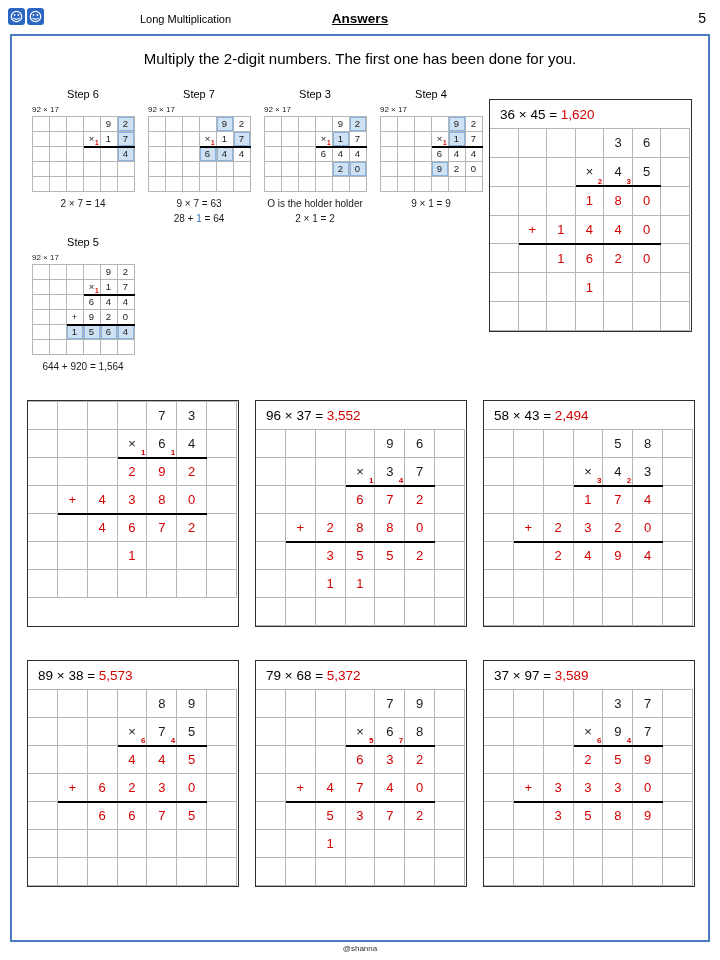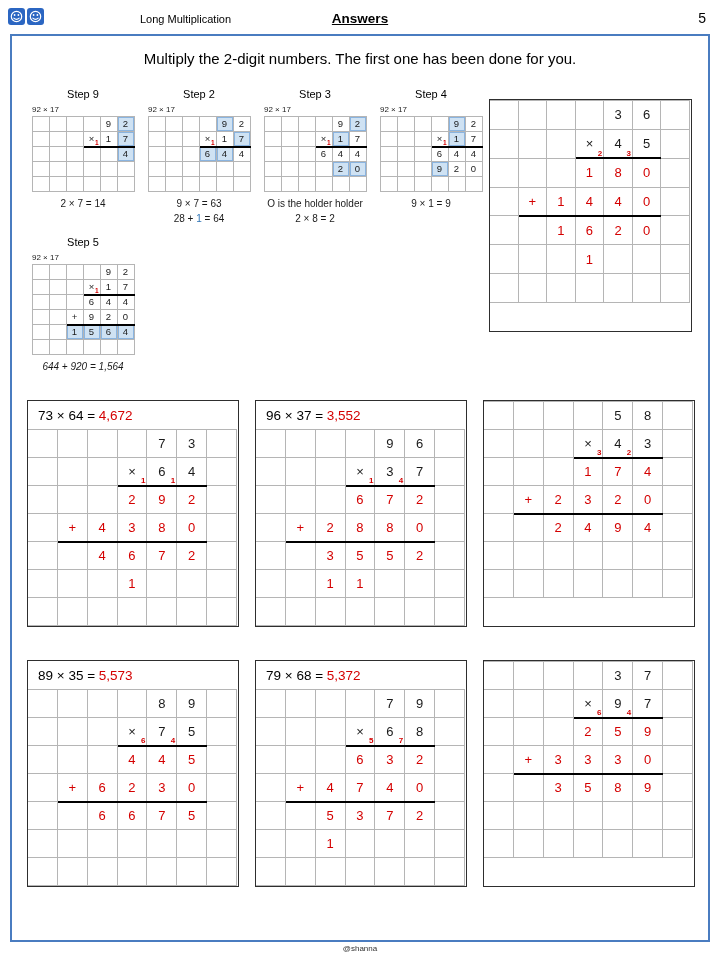--- a/index.html
+++ b/index.html
@@ -48,21 +48,21 @@
   </div>
   <div class="hdr-doc">Long Multiplication</div>
   <div class="hdr-title">Answers</div>
   <div class="hdr-page">5</div>
 </div>
 
 <div class="main-box">
   <div class="instruction">Multiply the 2-digit numbers. The first one has been done for you.</div>
   <div id="steps">
       <div class="step" style="left: 16px; top: 52px;">
-        <div class="step-label">Step 9</div>
+        <div class="step-label">Step 6</div>
         <div class="step-expr">92 × 17</div>
         <div class="grid stepgrid" style="width: 102px; height: 75px;">
           <div class="cell" style="left: 0px; top: 0px; width: 17px; height: 15px;"></div>
           <div class="cell" style="left: 17px; top: 0px; width: 17px; height: 15px;"></div>
           <div class="cell" style="left: 34px; top: 0px; width: 17px; height: 15px;"></div>
           <div class="cell" style="left: 51px; top: 0px; width: 17px; height: 15px;"></div>
           <div class="cell" style="left: 68px; top: 0px; width: 17px; height: 15px; font-size: 9.5px; color: rgb(26, 26, 26);">9</div>
           <div class="cell hl" style="left: 85px; top: 0px; width: 17px; height: 15px; font-size: 9.5px; color: rgb(26, 26, 26);">2</div>
           <div class="cell" style="left: 0px; top: 15px; width: 17px; height: 15px;"></div>
           <div class="cell" style="left: 17px; top: 15px; width: 17px; height: 15px;"></div>
@@ -86,21 +86,21 @@
           <div class="cell" style="left: 17px; top: 60px; width: 17px; height: 15px;"></div>
           <div class="cell" style="left: 34px; top: 60px; width: 17px; height: 15px;"></div>
           <div class="cell" style="left: 51px; top: 60px; width: 17px; height: 15px;"></div>
           <div class="cell" style="left: 68px; top: 60px; width: 17px; height: 15px;"></div>
           <div class="cell" style="left: 85px; top: 60px; width: 17px; height: 15px;"></div>
           <div class="uline" style="left: 51px; top: 29px; width: 51px; height: 1.5px;"></div>
         </div>
         <div class="scap"><span style="color: rgb(26, 26, 26);">2 × 7 = 14</span></div>
       </div>
       <div class="step" style="left: 132px; top: 52px;">
-        <div class="step-label">Step 2</div>
+        <div class="step-label">Step 7</div>
         <div class="step-expr">92 × 17</div>
         <div class="grid stepgrid" style="width: 102px; height: 75px;">
           <div class="cell" style="left: 0px; top: 0px; width: 17px; height: 15px;"></div>
           <div class="cell" style="left: 17px; top: 0px; width: 17px; height: 15px;"></div>
           <div class="cell" style="left: 34px; top: 0px; width: 17px; height: 15px;"></div>
           <div class="cell" style="left: 51px; top: 0px; width: 17px; height: 15px;"></div>
           <div class="cell hl" style="left: 68px; top: 0px; width: 17px; height: 15px; font-size: 9.5px; color: rgb(26, 26, 26);">9</div>
           <div class="cell" style="left: 85px; top: 0px; width: 17px; height: 15px; font-size: 9.5px; color: rgb(26, 26, 26);">2</div>
           <div class="cell" style="left: 0px; top: 15px; width: 17px; height: 15px;"></div>
           <div class="cell" style="left: 17px; top: 15px; width: 17px; height: 15px;"></div>
@@ -161,21 +161,21 @@
           <div class="cell hl" style="left: 85px; top: 45px; width: 17px; height: 15px; font-size: 9.5px; color: rgb(26, 26, 26);">0</div>
           <div class="cell" style="left: 0px; top: 60px; width: 17px; height: 15px;"></div>
           <div class="cell" style="left: 17px; top: 60px; width: 17px; height: 15px;"></div>
           <div class="cell" style="left: 34px; top: 60px; width: 17px; height: 15px;"></div>
           <div class="cell" style="left: 51px; top: 60px; width: 17px; height: 15px;"></div>
           <div class="cell" style="left: 68px; top: 60px; width: 17px; height: 15px;"></div>
           <div class="cell" style="left: 85px; top: 60px; width: 17px; height: 15px;"></div>
           <div class="uline" style="left: 51px; top: 29px; width: 51px; height: 1.5px;"></div>
         </div>
         <div class="scap"><span style="color: rgb(26, 26, 26);">O is the holder holder</span></div>
-        <div class="scap"><span style="color: rgb(26, 26, 26);">2 × 8 = 2</span></div>
+        <div class="scap"><span style="color: rgb(26, 26, 26);">2 × 1 = 2</span></div>
       </div>
       <div class="step" style="left: 364px; top: 52px;">
         <div class="step-label">Step 4</div>
         <div class="step-expr">92 × 17</div>
         <div class="grid stepgrid" style="width: 102px; height: 75px;">
           <div class="cell" style="left: 0px; top: 0px; width: 17px; height: 15px;"></div>
           <div class="cell" style="left: 17px; top: 0px; width: 17px; height: 15px;"></div>
           <div class="cell" style="left: 34px; top: 0px; width: 17px; height: 15px;"></div>
           <div class="cell" style="left: 51px; top: 0px; width: 17px; height: 15px;"></div>
           <div class="cell hl" style="left: 68px; top: 0px; width: 17px; height: 15px; font-size: 9.5px; color: rgb(26, 26, 26);">9</div>
@@ -244,25 +244,26 @@
           <div class="cell hl" style="left: 85px; top: 60px; width: 17px; height: 15px; font-size: 9.5px; color: rgb(26, 26, 26);">4</div>
           <div class="cell" style="left: 0px; top: 75px; width: 17px; height: 15px;"></div>
           <div class="cell" style="left: 17px; top: 75px; width: 17px; height: 15px;"></div>
           <div class="cell" style="left: 34px; top: 75px; width: 17px; height: 15px;"></div>
           <div class="cell" style="left: 51px; top: 75px; width: 17px; height: 15px;"></div>
           <div class="cell" style="left: 68px; top: 75px; width: 17px; height: 15px;"></div>
           <div class="cell" style="left: 85px; top: 75px; width: 17px; height: 15px;"></div>
           <div class="uline" style="left: 51px; top: 29px; width: 51px; height: 1.5px;"></div>
           <div class="uline" style="left: 34px; top: 59px; width: 68px; height: 1.5px;"></div>
         </div>
-        <div class="scap"><span style="color: rgb(26, 26, 26); font-style: italic;">644 + 920 = 1,564</span></div>
+        <div class="scap"><span style="color: rgb(26, 26, 26);">644 + 920 = 1,564</span></div>
       </div>
     </div>
   <div id="problems">
       <div class="pbox" style="left: 477px; top: 63px; width: 203px; height: 233px;">
+        <div class="ptitle"><span style="color: rgb(0, 0, 0);">36 × 45 = </span><span style="color: rgb(212, 0, 0);">1,620</span></div>
         <div class="grid pgrid" style="width: 200px; height: 202px;">
           <div class="cell" style="left: 0px; top: 0px; width: 28.5714px; height: 28.8571px;"></div>
           <div class="cell" style="left: 28.5714px; top: 0px; width: 28.5714px; height: 28.8571px;"></div>
           <div class="cell" style="left: 57.1429px; top: 0px; width: 28.5714px; height: 28.8571px;"></div>
           <div class="cell" style="left: 85.7143px; top: 0px; width: 28.5714px; height: 28.8571px;"></div>
           <div class="cell" style="left: 114.286px; top: 0px; width: 28.5714px; height: 28.8571px; font-size: 13px; color: rgb(26, 26, 26);">3</div>
           <div class="cell" style="left: 142.857px; top: 0px; width: 28.5714px; height: 28.8571px; font-size: 13px; color: rgb(26, 26, 26);">6</div>
           <div class="cell" style="left: 171.429px; top: 0px; width: 28.5714px; height: 28.8571px;"></div>
           <div class="cell" style="left: 0px; top: 28.8571px; width: 28.5714px; height: 28.8571px;"></div>
           <div class="cell" style="left: 28.5714px; top: 28.8571px; width: 28.5714px; height: 28.8571px;"></div>
@@ -304,21 +305,20 @@
           <div class="cell" style="left: 57.1429px; top: 173.143px; width: 28.5714px; height: 28.8571px;"></div>
           <div class="cell" style="left: 85.7143px; top: 173.143px; width: 28.5714px; height: 28.8571px;"></div>
           <div class="cell" style="left: 114.286px; top: 173.143px; width: 28.5714px; height: 28.8571px;"></div>
           <div class="cell" style="left: 142.857px; top: 173.143px; width: 28.5714px; height: 28.8571px;"></div>
           <div class="cell" style="left: 171.429px; top: 173.143px; width: 28.5714px; height: 28.8571px;"></div>
           <div class="uline" style="left: 85.7143px; top: 56.2143px; width: 85.7143px; height: 2px;"></div>
           <div class="uline" style="left: 28.5714px; top: 113.929px; width: 142.857px; height: 2px;"></div>
         </div>
       </div>
       <div class="pbox" style="left: 15px; top: 364px; width: 212px; height: 227px;">
-        <div class="ptitle"><span style="color: rgb(0, 0, 0);">73 × 64 = </span><span style="color: rgb(212, 0, 0);">4,672</span></div>
         <div class="grid pgrid" style="width: 209px; height: 196px;">
           <div class="cell" style="left: 0px; top: 0px; width: 29.8571px; height: 28px;"></div>
           <div class="cell" style="left: 29.8571px; top: 0px; width: 29.8571px; height: 28px;"></div>
           <div class="cell" style="left: 59.7143px; top: 0px; width: 29.8571px; height: 28px;"></div>
           <div class="cell" style="left: 89.5714px; top: 0px; width: 29.8571px; height: 28px;"></div>
           <div class="cell" style="left: 119.429px; top: 0px; width: 29.8571px; height: 28px; font-size: 13px; color: rgb(26, 26, 26);">7</div>
           <div class="cell" style="left: 149.286px; top: 0px; width: 29.8571px; height: 28px; font-size: 13px; color: rgb(26, 26, 26);">3</div>
           <div class="cell" style="left: 179.143px; top: 0px; width: 29.8571px; height: 28px;"></div>
           <div class="cell" style="left: 0px; top: 28px; width: 29.8571px; height: 28px;"></div>
           <div class="cell" style="left: 29.8571px; top: 28px; width: 29.8571px; height: 28px;"></div>
@@ -416,20 +416,21 @@
           <div class="cell" style="left: 59.7143px; top: 168px; width: 29.8571px; height: 28px;"></div>
           <div class="cell" style="left: 89.5714px; top: 168px; width: 29.8571px; height: 28px;"></div>
           <div class="cell" style="left: 119.429px; top: 168px; width: 29.8571px; height: 28px;"></div>
           <div class="cell" style="left: 149.286px; top: 168px; width: 29.8571px; height: 28px;"></div>
           <div class="cell" style="left: 179.143px; top: 168px; width: 29.8571px; height: 28px;"></div>
           <div class="uline" style="left: 89.5714px; top: 54.5px; width: 89.5714px; height: 2px;"></div>
           <div class="uline" style="left: 29.8571px; top: 110.5px; width: 149.286px; height: 2px;"></div>
         </div>
       </div>
       <div class="pbox" style="left: 471px; top: 364px; width: 212px; height: 227px;">
+        <div class="ptitle"><span style="color: rgb(0, 0, 0);">58 × 43 = </span><span style="color: rgb(212, 0, 0);">2,494</span></div>
         <div class="grid pgrid" style="width: 209px; height: 196px;">
           <div class="cell" style="left: 0px; top: 0px; width: 29.8571px; height: 28px;"></div>
           <div class="cell" style="left: 29.8571px; top: 0px; width: 29.8571px; height: 28px;"></div>
           <div class="cell" style="left: 59.7143px; top: 0px; width: 29.8571px; height: 28px;"></div>
           <div class="cell" style="left: 89.5714px; top: 0px; width: 29.8571px; height: 28px;"></div>
           <div class="cell" style="left: 119.429px; top: 0px; width: 29.8571px; height: 28px; font-size: 13px; color: rgb(26, 26, 26);">5</div>
           <div class="cell" style="left: 149.286px; top: 0px; width: 29.8571px; height: 28px; font-size: 13px; color: rgb(26, 26, 26);">8</div>
           <div class="cell" style="left: 179.143px; top: 0px; width: 29.8571px; height: 28px;"></div>
           <div class="cell" style="left: 0px; top: 28px; width: 29.8571px; height: 28px;"></div>
           <div class="cell" style="left: 29.8571px; top: 28px; width: 29.8571px; height: 28px;"></div>
@@ -471,21 +472,21 @@
           <div class="cell" style="left: 59.7143px; top: 168px; width: 29.8571px; height: 28px;"></div>
           <div class="cell" style="left: 89.5714px; top: 168px; width: 29.8571px; height: 28px;"></div>
           <div class="cell" style="left: 119.429px; top: 168px; width: 29.8571px; height: 28px;"></div>
           <div class="cell" style="left: 149.286px; top: 168px; width: 29.8571px; height: 28px;"></div>
           <div class="cell" style="left: 179.143px; top: 168px; width: 29.8571px; height: 28px;"></div>
           <div class="uline" style="left: 89.5714px; top: 54.5px; width: 89.5714px; height: 2px;"></div>
           <div class="uline" style="left: 29.8571px; top: 110.5px; width: 149.286px; height: 2px;"></div>
         </div>
       </div>
       <div class="pbox" style="left: 15px; top: 624px; width: 212px; height: 227px;">
-        <div class="ptitle"><span style="color: rgb(0, 0, 0);">89 × 35 = </span><span style="color: rgb(212, 0, 0);">5,573</span></div>
+        <div class="ptitle"><span style="color: rgb(0, 0, 0);">89 × 38 = </span><span style="color: rgb(212, 0, 0);">5,573</span></div>
         <div class="grid pgrid" style="width: 209px; height: 196px;">
           <div class="cell" style="left: 0px; top: 0px; width: 29.8571px; height: 28px;"></div>
           <div class="cell" style="left: 29.8571px; top: 0px; width: 29.8571px; height: 28px;"></div>
           <div class="cell" style="left: 59.7143px; top: 0px; width: 29.8571px; height: 28px;"></div>
           <div class="cell" style="left: 89.5714px; top: 0px; width: 29.8571px; height: 28px;"></div>
           <div class="cell" style="left: 119.429px; top: 0px; width: 29.8571px; height: 28px; font-size: 13px; color: rgb(26, 26, 26);">8</div>
           <div class="cell" style="left: 149.286px; top: 0px; width: 29.8571px; height: 28px; font-size: 13px; color: rgb(26, 26, 26);">9</div>
           <div class="cell" style="left: 179.143px; top: 0px; width: 29.8571px; height: 28px;"></div>
           <div class="cell" style="left: 0px; top: 28px; width: 29.8571px; height: 28px;"></div>
           <div class="cell" style="left: 29.8571px; top: 28px; width: 29.8571px; height: 28px;"></div>
@@ -583,20 +584,21 @@
           <div class="cell" style="left: 59.7143px; top: 168px; width: 29.8571px; height: 28px;"></div>
           <div class="cell" style="left: 89.5714px; top: 168px; width: 29.8571px; height: 28px;"></div>
           <div class="cell" style="left: 119.429px; top: 168px; width: 29.8571px; height: 28px;"></div>
           <div class="cell" style="left: 149.286px; top: 168px; width: 29.8571px; height: 28px;"></div>
           <div class="cell" style="left: 179.143px; top: 168px; width: 29.8571px; height: 28px;"></div>
           <div class="uline" style="left: 89.5714px; top: 54.5px; width: 89.5714px; height: 2px;"></div>
           <div class="uline" style="left: 29.8571px; top: 110.5px; width: 149.286px; height: 2px;"></div>
         </div>
       </div>
       <div class="pbox" style="left: 471px; top: 624px; width: 212px; height: 227px;">
+        <div class="ptitle"><span style="color: rgb(0, 0, 0);">37 × 97 = </span><span style="color: rgb(212, 0, 0);">3,589</span></div>
         <div class="grid pgrid" style="width: 209px; height: 196px;">
           <div class="cell" style="left: 0px; top: 0px; width: 29.8571px; height: 28px;"></div>
           <div class="cell" style="left: 29.8571px; top: 0px; width: 29.8571px; height: 28px;"></div>
           <div class="cell" style="left: 59.7143px; top: 0px; width: 29.8571px; height: 28px;"></div>
           <div class="cell" style="left: 89.5714px; top: 0px; width: 29.8571px; height: 28px;"></div>
           <div class="cell" style="left: 119.429px; top: 0px; width: 29.8571px; height: 28px; font-size: 13px; color: rgb(26, 26, 26);">3</div>
           <div class="cell" style="left: 149.286px; top: 0px; width: 29.8571px; height: 28px; font-size: 13px; color: rgb(26, 26, 26);">7</div>
           <div class="cell" style="left: 179.143px; top: 0px; width: 29.8571px; height: 28px;"></div>
           <div class="cell" style="left: 0px; top: 28px; width: 29.8571px; height: 28px;"></div>
           <div class="cell" style="left: 29.8571px; top: 28px; width: 29.8571px; height: 28px;"></div>

